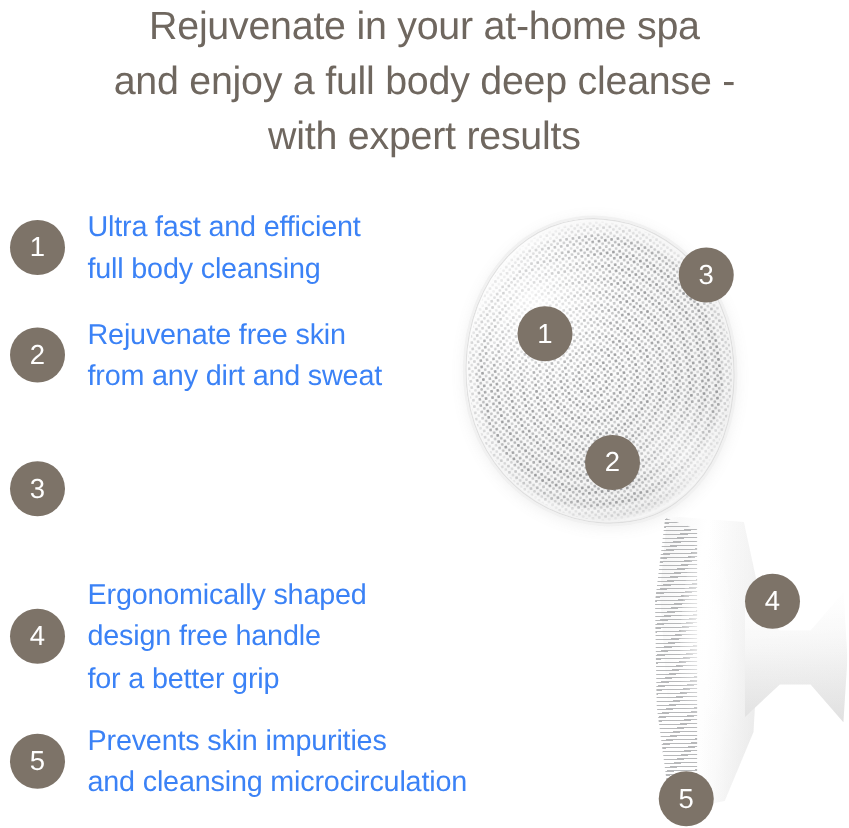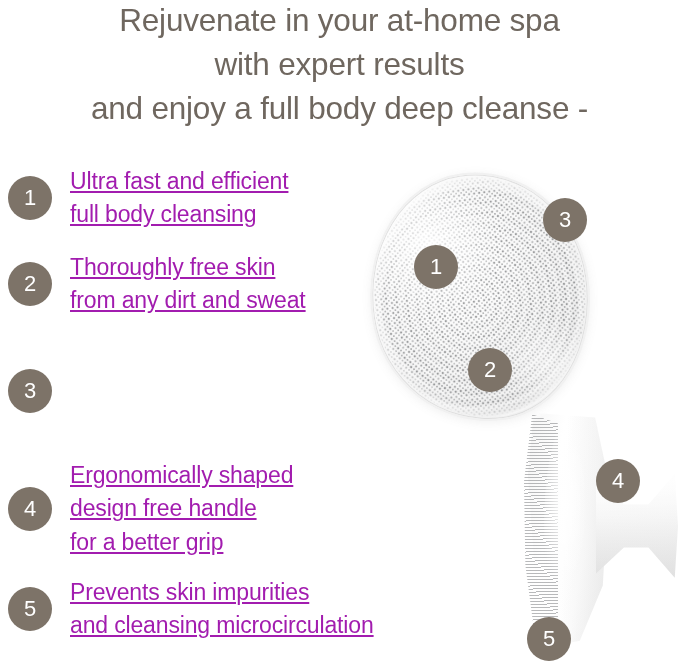--- a/index.html
+++ b/index.html
@@ -63,26 +63,25 @@
     color: #ffffff;
     font-size: 22px;
     line-height: 44px;
     text-align: center;
     font-weight: 400;
     margin-left: 8px;
     margin-right: 18px;
   }
 
   .feature-text {
-    color: #a21caf;
+    color: #3b82f6;
     font-size: 23px;
     line-height: 33.5px;
     letter-spacing: -0.15px;
     white-space: pre-line;
-    text-decoration: underline;
   }
 
   
   #product {
     position: absolute;
     left: 352px;
     top: 150px;
     width: 327px;
     height: 512px;
   }
@@ -236,35 +235,35 @@
   .callout.c4 { left: 596px; top: 459px; }
   .callout.c5 { left: 527px; top: 617px; }
 </style>
 </head>
 <body>
 
 <div id="page">
 
   <div id="headline">
     <span class="hl-line">Rejuvenate in your at-home spa</span>
+    <span class="hl-line">and enjoy a full body deep cleanse -</span>
     <span class="hl-line">with expert results</span>
-    <span class="hl-line">and enjoy a full body deep cleanse -</span>
   </div>
 
   <div id="feature-list">
 
     <div class="feature-row r1">
       <div class="badge">1</div>
       <div class="feature-text">Ultra fast and efficient
 full body cleansing</div>
     </div>
 
     <div class="feature-row r2">
       <div class="badge">2</div>
-      <div class="feature-text">Thoroughly free skin
+      <div class="feature-text">Rejuvenate free skin
 from any dirt and sweat</div>
     </div>
 
     <div class="feature-row r3">
       <div class="badge">3</div>
     </div>
 
     <div class="feature-row r4">
       <div class="badge">4</div>
       <div class="feature-text">Ergonomically shaped

